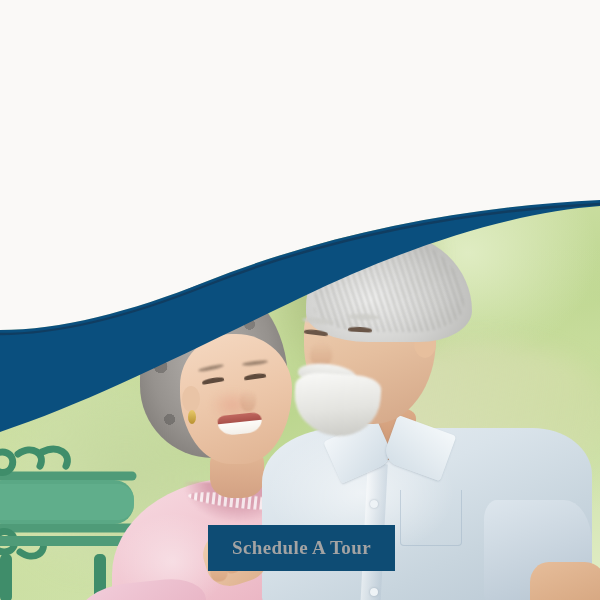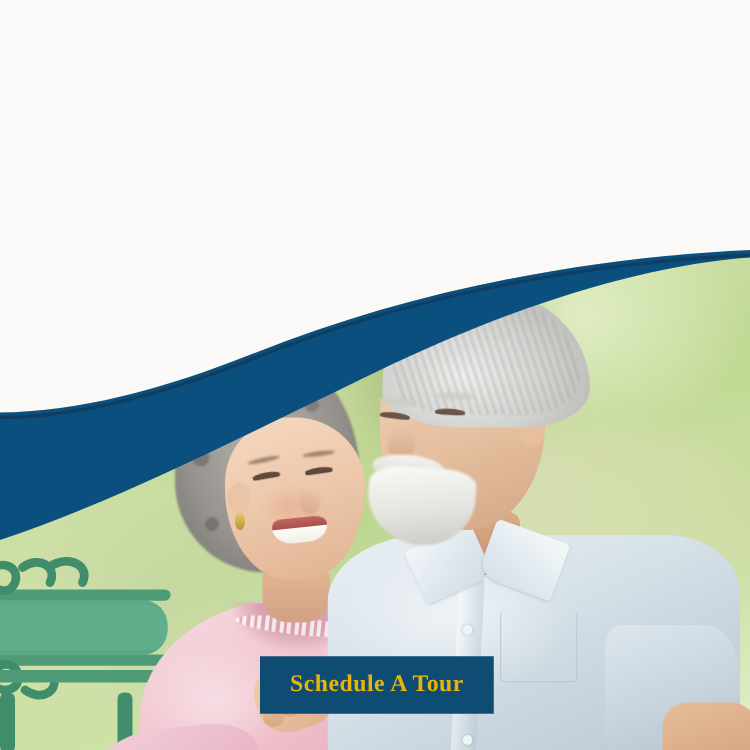--- a/index.html
+++ b/index.html
@@ -227,21 +227,21 @@
   
   .people { position:absolute; inset:0; filter:blur(.35px); }
 
   
   .wave { position:absolute; left:0; top:0; width:600px; height:600px; z-index:6; pointer-events:none; }
   .wave svg { display:block; }
 
   
   .cta {
     position:absolute; left:208px; top:525px; width:187px; height:46px;
-    background:#0e4c74; color:#eab308; z-index:9;
+    background:#0e4c74; color:#a3a3a3; z-index:9;
     display:flex; align-items:center; justify-content:center;
     font-family:"Liberation Serif", serif; font-weight:bold; font-size:19px;
     letter-spacing:.4px; cursor:pointer; border:none;
   }
 </style>
 </head>
 <body>
 
 <div class="page">
 

